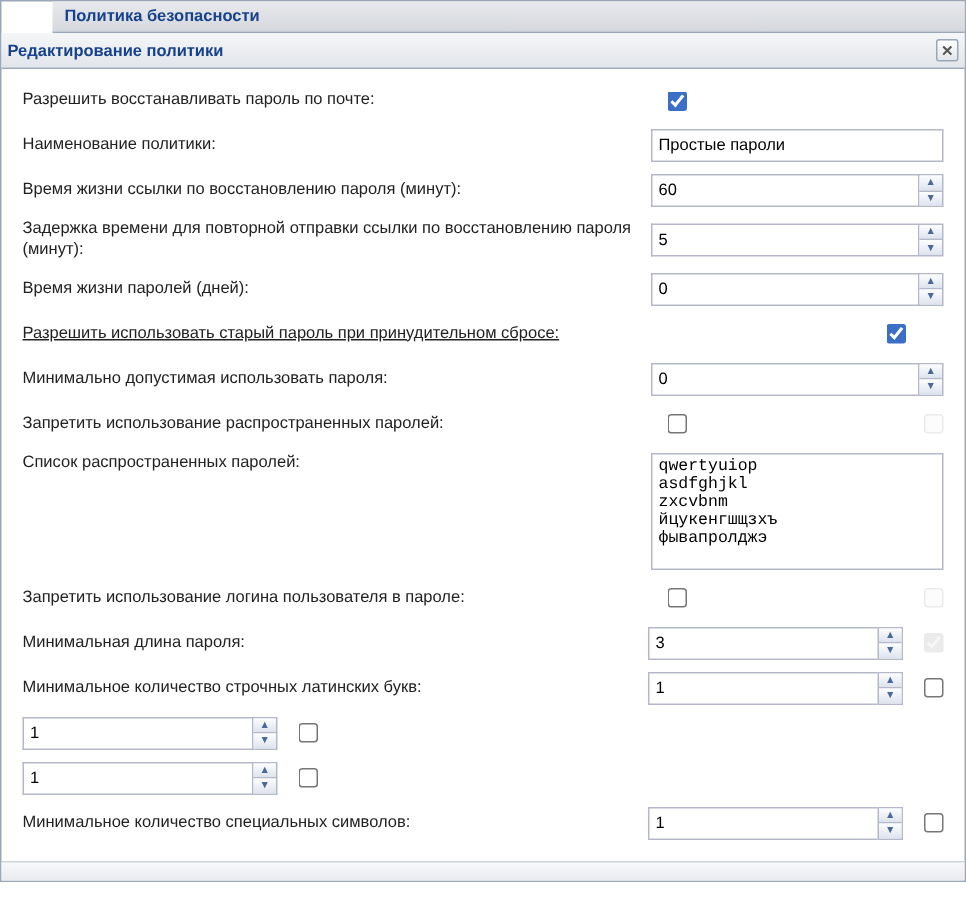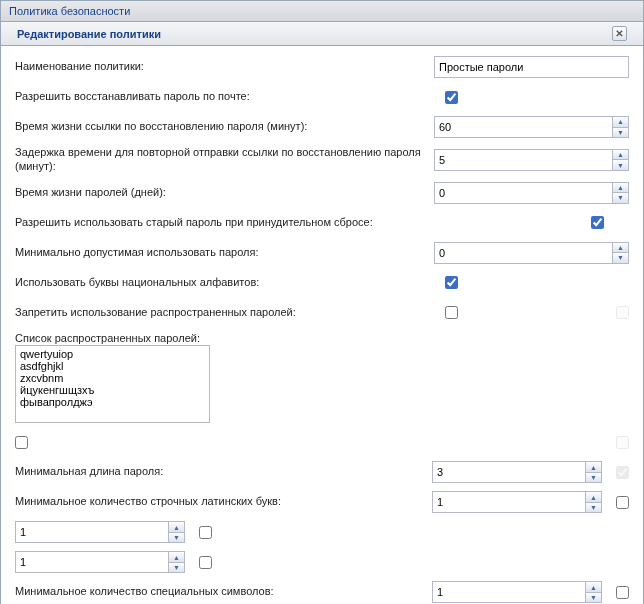--- a/index.html
+++ b/index.html
@@ -1,131 +1,125 @@
 <!DOCTYPE html>
 <html><head>
   <meta charset="utf-8">
   <style>
     * { box-sizing: border-box; margin: 0; padding: 0; }
     body { font-family: Tahoma, Arial, sans-serif; font-size: 11px; color: #222; background: #fff; width: 644px; }
     .panel { border: 1px solid #99A8B8; }
-    .panel-header { background: linear-gradient(#E8E9EC, #D5D8DE); border-bottom: 1px solid #99A8B8; padding: 4px 8px; font-weight: normal; color: #15428B; font-size: 11px; }
-    .subpanel-header { background: linear-gradient(#F5F6F8, #E2E5EA); border-bottom: 1px solid #99A8B8; padding: 4px 16px; font-weight: bold; color: #15428B; font-size: 11px; display: flex; justify-content: space-between; align-items: center; }
+    .panel-header { background: linear-gradient(#E8E9EC, #D5D8DE); border-bottom: 1px solid #99A8B8; padding: 4px 8px; font-weight: bold; color: #15428B; font-size: 11px; margin-left: 34px; }
+    .subpanel-header { background: linear-gradient(#F5F6F8, #E2E5EA); border-bottom: 1px solid #99A8B8; padding: 4px 4px; font-weight: bold; color: #15428B; font-size: 11px; display: flex; justify-content: space-between; align-items: center; }
     .close-btn { width: 15px; height: 15px; border: 1px solid #99A8B8; background: linear-gradient(#fff,#E2E5EA); display: flex; align-items: center; justify-content: center; font-size: 10px; cursor: pointer; color: #555; border-radius: 2px; }
     .form-body { padding: 10px 14px 6px 14px; }
     .form-row { display: flex; align-items: center; margin-bottom: 8px; min-height: 22px; }
     .form-row .label { width: 430px; padding-right: 6px; font-size: 11px; color: #222; line-height: 1.25; }
-    .form-row .label-wide { width: 576px; padding-right: 6px; font-size: 11px; color: #222; line-height: 1.25; }
+    .form-row .label-wide { width: 576px; padding-right: 6px; font-size: 11px; color: #222; line-height: 1.25; text-decoration: underline; }
     .form-row .field { flex: 1; display: flex; align-items: center; gap: 6px; }
     input[type="text"].txt { width: 195px; height: 22px; border: 1px solid #B5B8C8; padding: 2px 4px; font-size: 11px; font-family: inherit; }
     .spinner { display: flex; width: 195px; }
     .spinner input { flex: 1; height: 22px; border: 1px solid #B5B8C8; border-right: none; padding: 2px 4px; font-size: 11px; font-family: inherit; }
     .spinner .spin-btns { display: flex; flex-direction: column; width: 17px; border: 1px solid #B5B8C8; }
     .spinner .spin-btn { flex: 1; background: linear-gradient(#FDFDFE,#DDE3EE); display: flex; align-items: center; justify-content: center; font-size: 7px; color: #4A6A9C; cursor: pointer; line-height: 1; }
     .spinner .spin-btn:first-child { border-bottom: 1px solid #B5B8C8; }
     input[type="checkbox"].cb { width: 13px; height: 13px; accent-color: #3B6EC7; }
     .trail-cb { margin-left: 8px; }
-    .textarea-wrap { flex: 1; }
+    .textarea-wrap { flex: 1; font-family: Liberation Mono, monospace; }
     textarea.ta { width: 195px; height: 78px; border: 1px solid #B5B8C8; padding: 2px 4px; font-size: 11px; font-family: inherit; resize: none; overflow-y: scroll; }
-    .form-row-top { align-items: flex-start; flex-direction: column; }
+    .form-row-top { align-items: flex-start; }
     .buttonbar { border-top: 1px solid #D0D3DA; background: linear-gradient(#F7F8FA,#E9EBF0); padding: 6px 8px; display: flex; gap: 6px; }
     .disabled-cb { opacity: 0.45; }
   </style>
 </head>
 <body>
 
 <div class="panel">
   <div class="panel-header">Политика безопасности</div>
 
   <div class="subpanel-header">
     <span>Редактирование политики</span>
     <span class="close-btn">✕</span>
   </div>
 
   <div class="form-body">
 
     <div class="form-row">
+      <div class="label">Разрешить восстанавливать пароль по почте:</div>
+      <div class="field">
+          <input type="checkbox" class="cb" checked="" style="">
+        </div>
+    </div>
+
+    <div class="form-row">
       <div class="label">Наименование политики:</div>
       <div class="field">
           <input type="text" class="txt" value="Простые пароли" style="">
         </div>
     </div>
 
     <div class="form-row">
-      <div class="label">Разрешить восстанавливать пароль по почте:</div>
+      <div class="label">Время жизни ссылки по восстановлению пароля (минут):</div>
+      <div class="field">
+        <div class="spinner">
+          <input type="text" value="60" style="">
+          <div class="spin-btns">
+              <div class="spin-btn">▲</div>
+              <div class="spin-btn">▼</div>
+            </div>
+        </div>
+      </div>
+    </div>
+
+    <div class="form-row">
+      <div class="label">Задержка времени для повторной отправки ссылки по восстановлению пароля (минут):</div>
+      <div class="field">
+        <div class="spinner">
+          <input type="text" value="5" style="">
+          <div class="spin-btns">
+              <div class="spin-btn">▲</div>
+              <div class="spin-btn">▼</div>
+            </div>
+        </div>
+      </div>
+    </div>
+
+    <div class="form-row">
+      <div class="label">Время жизни паролей (дней):</div>
+      <div class="field">
+        <div class="spinner">
+          <input type="text" value="0" style="">
+          <div class="spin-btns">
+              <div class="spin-btn">▲</div>
+              <div class="spin-btn">▼</div>
+            </div>
+        </div>
+      </div>
+    </div>
+
+    <div class="form-row">
+      <div class="label-wide">Разрешить использовать старый пароль при принудительном сбросе:</div>
       <div class="field">
           <input type="checkbox" class="cb" checked="" style="">
         </div>
     </div>
 
     <div class="form-row">
-      <div class="label">Время жизни ссылки по восстановлению пароля (минут):</div>
-      <div class="field">
-        <div class="spinner">
-          <input type="text" value="60" style="">
-          <div class="spin-btns">
-              <div class="spin-btn">▲</div>
-              <div class="spin-btn">▼</div>
-            </div>
-        </div>
-      </div>
-    </div>
-
-    <div class="form-row">
-      <div class="label">Задержка времени для повторной отправки ссылки по восстановлению пароля (минут):</div>
-      <div class="field">
-        <div class="spinner">
-          <input type="text" value="5" style="">
-          <div class="spin-btns">
-              <div class="spin-btn">▲</div>
-              <div class="spin-btn">▼</div>
-            </div>
-        </div>
-      </div>
-    </div>
-
-    <div class="form-row">
-      <div class="label">Время жизни паролей (дней):</div>
+      <div class="label">Минимально допустимая использовать пароля:</div>
       <div class="field">
         <div class="spinner">
           <input type="text" value="0" style="">
           <div class="spin-btns">
               <div class="spin-btn">▲</div>
               <div class="spin-btn">▼</div>
             </div>
         </div>
       </div>
     </div>
 
-    <div class="form-row">
-      <div class="label-wide">Разрешить использовать старый пароль при принудительном сбросе:</div>
-      <div class="field">
-          <input type="checkbox" class="cb" checked="" style="">
-        </div>
-    </div>
-
-    <div class="form-row">
-      <div class="label">Минимально допустимая использовать пароля:</div>
-      <div class="field">
-        <div class="spinner">
-          <input type="text" value="0" style="">
-          <div class="spin-btns">
-              <div class="spin-btn">▲</div>
-              <div class="spin-btn">▼</div>
-            </div>
-        </div>
-      </div>
-    </div>
-
-    <div class="form-row">
-      <div class="label">Использовать буквы национальных алфавитов:</div>
-      <div class="field">
-          <input type="checkbox" class="cb" checked="" style="">
-        </div>
-    </div>
 
     <div class="form-row">
       <div class="label">Запретить использование распространенных паролей:</div>
       <div class="field">
         <input type="checkbox" class="cb" style="">
         <span style="flex:1"></span>
         <input type="checkbox" class="cb disabled-cb trail-cb" disabled="" style="">
       </div>
     </div>
 
@@ -134,20 +128,21 @@
       <div class="field textarea-wrap">
         <textarea class="ta" style="">qwertyuiop
 asdfghjkl
 zxcvbnm
 йцукенгшщзхъ
 фывапролджэ</textarea>
       </div>
     </div>
 
     <div class="form-row">
+      <div class="label">Запретить использование логина пользователя в пароле:</div>
       <div class="field">
         <input type="checkbox" class="cb" style="">
         <span style="flex:1"></span>
         <input type="checkbox" class="cb disabled-cb trail-cb" disabled="" style="">
       </div>
     </div>
 
     <div class="form-row">
       <div class="label">Минимальная длина пароля:</div>
       <div class="field">

